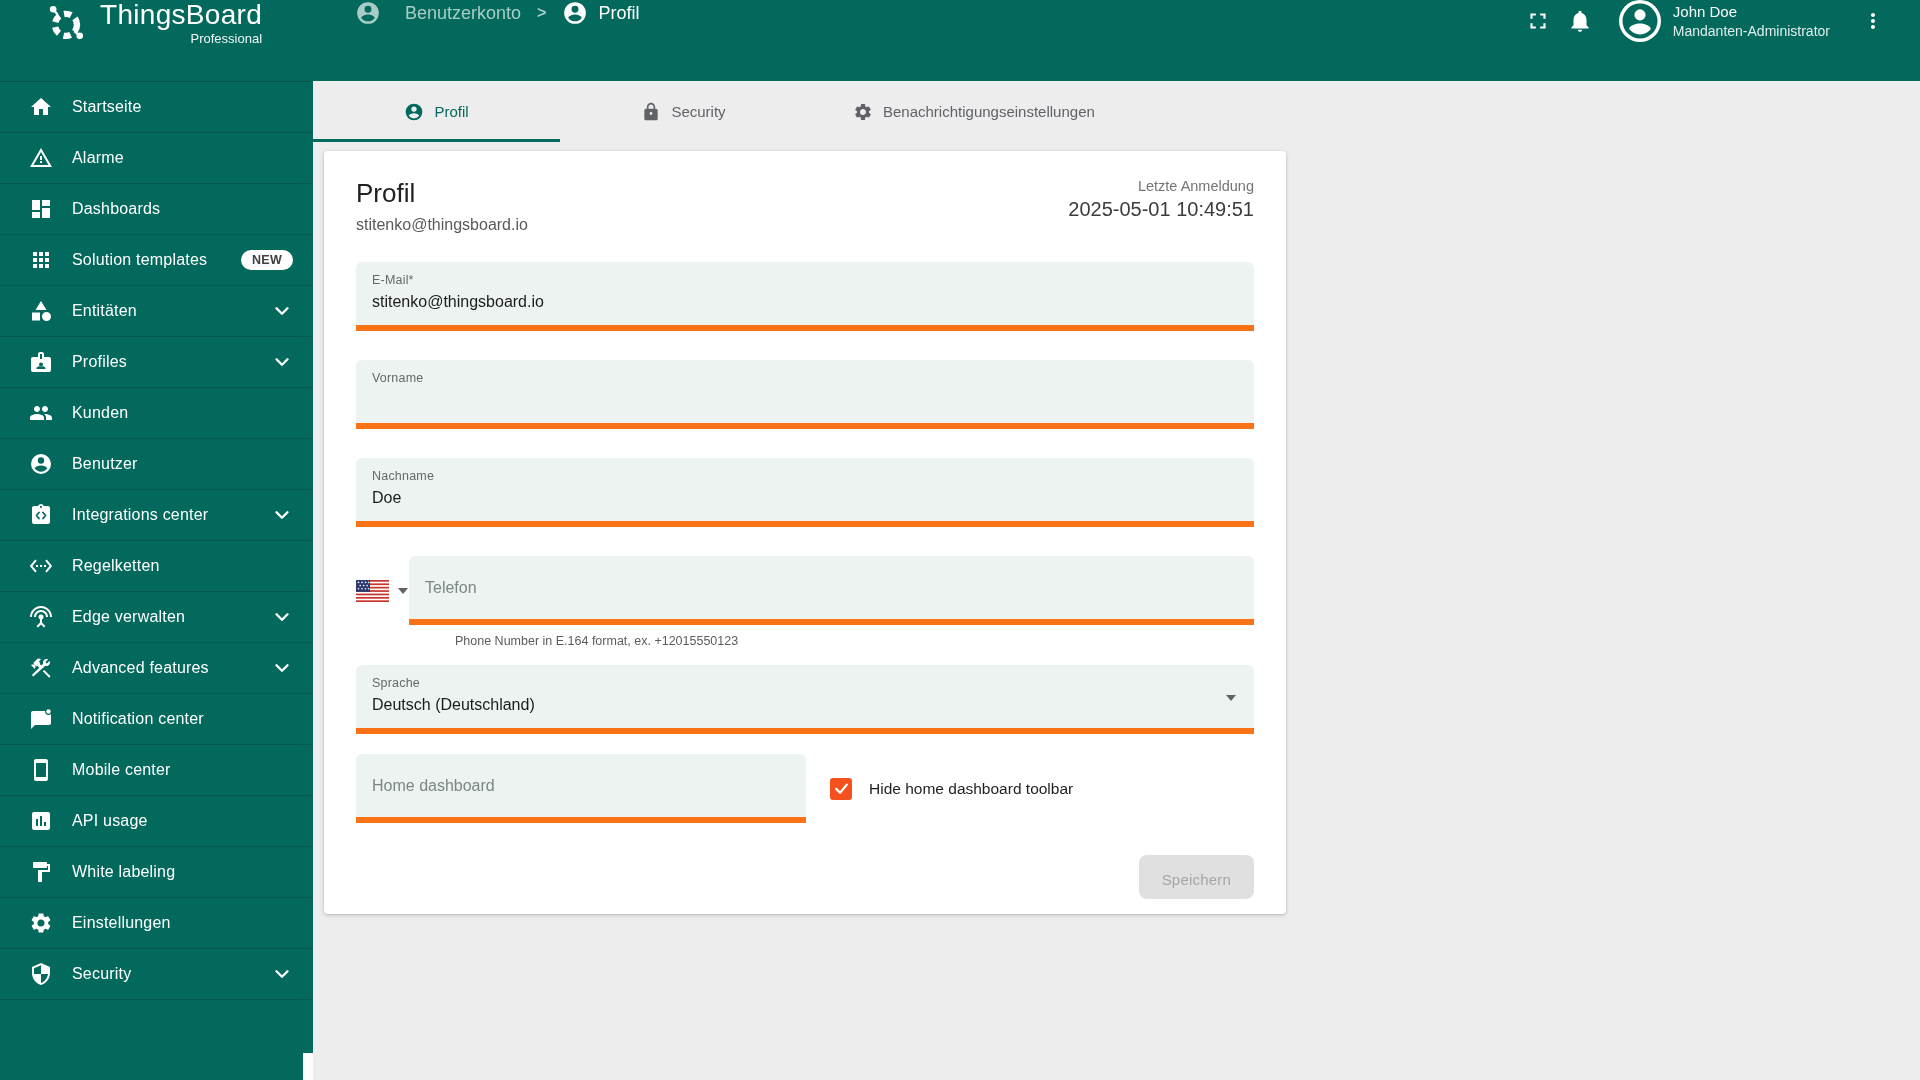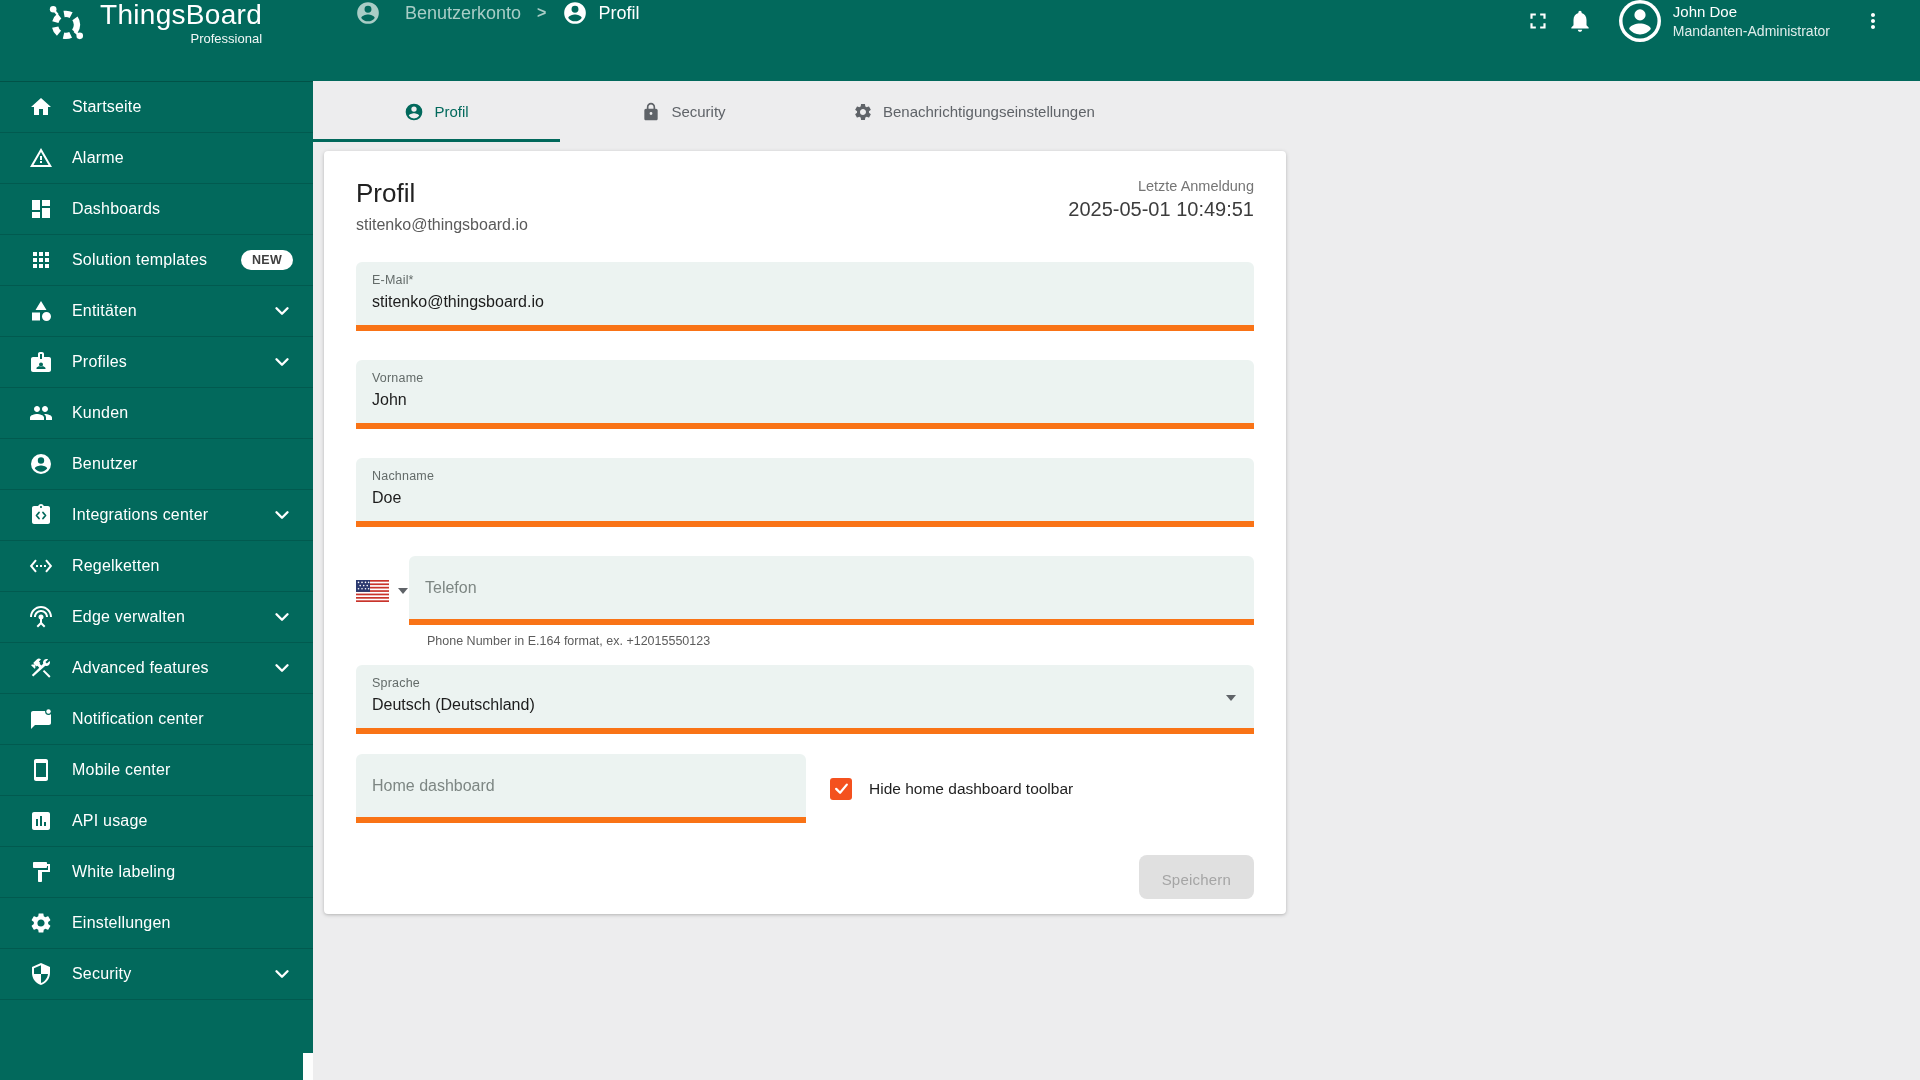--- a/index.html
+++ b/index.html
@@ -85,21 +85,21 @@
   .ffield.no-label { display:flex; padding-top:0; }
   .ffield.no-label input { margin-top:0; }
 
   .phone-row { display:flex; align-items:center; margin-top:29px; }
   .flag-btn { width:53px; flex:0 0 auto; display:flex; align-items:center; gap:9px;
     background:none; border:none; cursor:pointer; padding:0; }
   .flag-svg { width:33px; height:22px; display:block; }
   .caret { width:0; height:0; border-left:5px solid transparent; border-right:5px solid transparent;
     border-top:6px solid #5f6368; }
   .phone-field { flex:1; }
-  .hint { font-size:12.5px; color:#5c5c5c; margin:9px 0 17px 71px; }
+  .hint { font-size:12.5px; color:#5c5c5c; margin:9px 0 17px 99px; }
 
   .select-field { cursor:pointer; }
   .select-caret { position:absolute; right:18px; top:50%; margin-top:-2px; }
 
   .home-row { display:flex; align-items:center; margin-top:20px; }
   .home-field { width:450px; flex:0 0 auto; }
   .chk-group { display:flex; align-items:center; margin-left:24px; cursor:pointer; }
   .checkbox { width:22px; height:22px; border-radius:3px; background:#f4511e;
     display:flex; align-items:center; justify-content:center; flex:0 0 auto; }
   .checkbox svg { width:17px; height:17px; stroke:#fff; stroke-width:3.2; fill:none;
@@ -411,21 +411,20 @@
 
     <div class="form">
 
       <div class="ffield">
         <div class="flabel">E-Mail*</div>
         <input type="text" value="stitenko@thingsboard.io" style="">
       </div>
 
       <div class="ffield">
         <div class="flabel">Vorname</div>
-        <input type="text" value="John" style="">
       </div>
 
       <div class="ffield">
         <div class="flabel">Nachname</div>
         <input type="text" value="Doe" style="">
       </div>
 
       <div class="phone-row">
         <button class="flag-btn">
           <svg class="flag-svg" viewBox="0 0 33 22">

